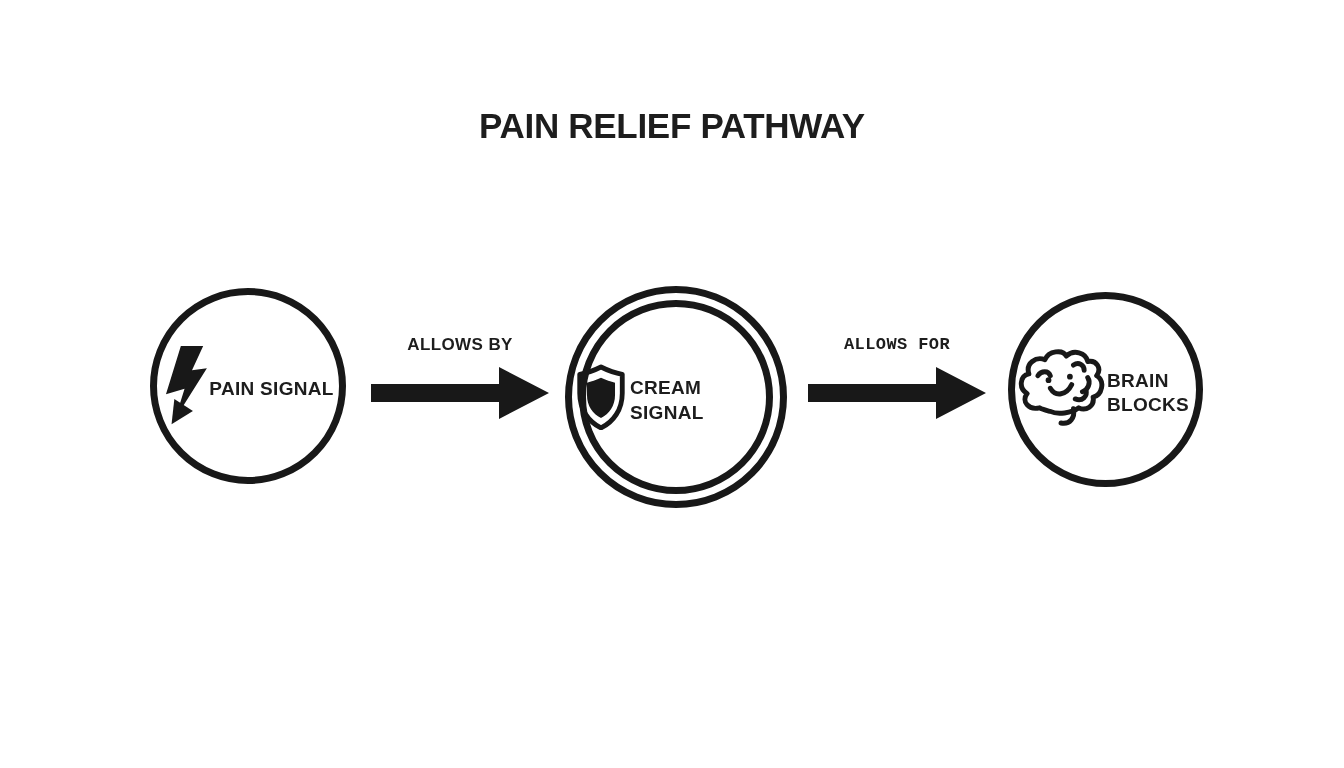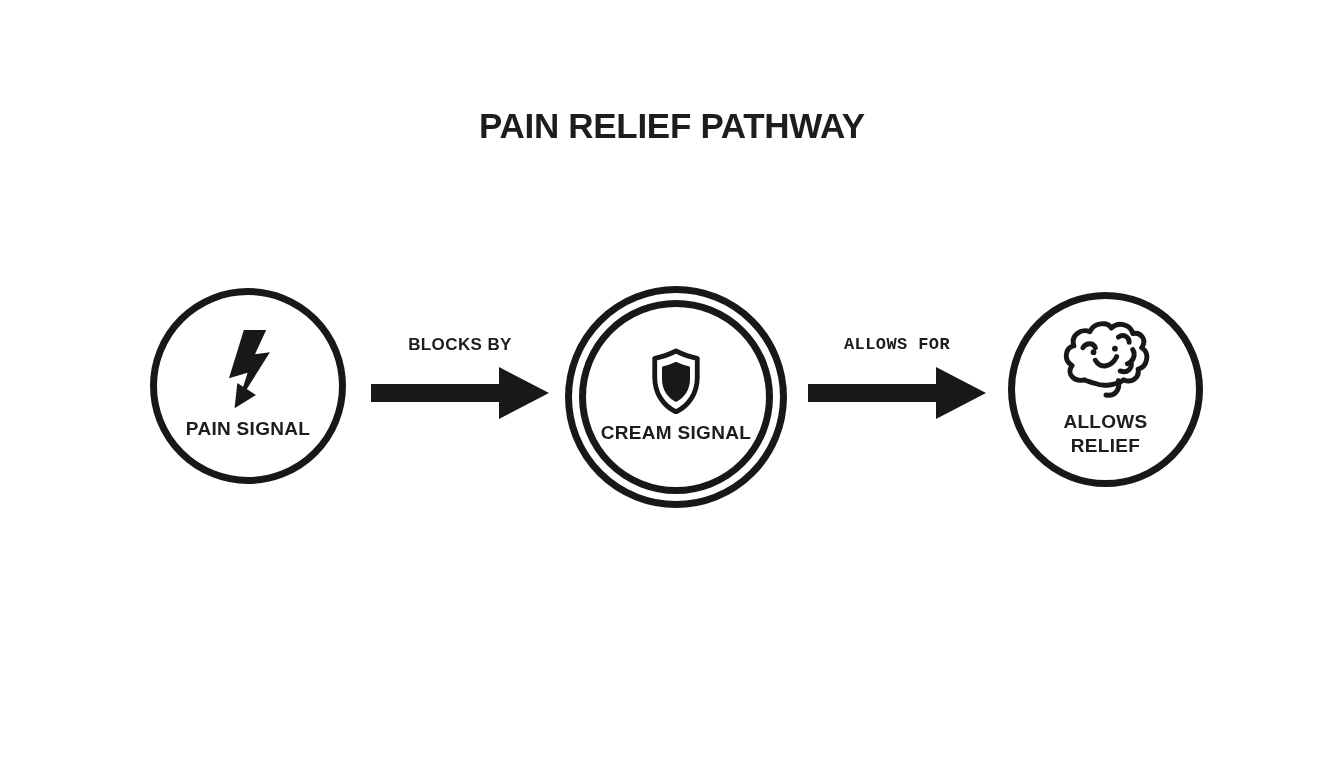--- a/index.html
+++ b/index.html
@@ -31,24 +31,23 @@
     font-weight: 700;
     letter-spacing: -0.3px;
     color: #1d1d1d;
   }
   .node {
     position: absolute;
     border: 7px solid var(--ink);
     border-radius: 50%;
     background: #fff;
     display: flex;
-    flex-direction: column;
+    flex-direction: row;
     align-items: center;
     justify-content: center;
-    text-align: center;
   }
   .node-1 { left: 150px; top: 288px; width: 196px; height: 196px; }
   .node-2 { left: 565px; top: 286px; width: 222px; height: 222px; }
   .node-3 { left: 1008px; top: 292px; width: 195px; height: 195px; }
   .inner-ring {
     position: absolute;
     inset: 7px;
     border: 7px solid var(--ink);
     border-radius: 50%;
     pointer-events: none;
@@ -93,21 +92,21 @@
     <span class="icon">
       <svg width="47" height="80" viewBox="0 0 50 86" aria-hidden="true">
         <polygon points="20,0 44,0 32,26 48,24 14,78 24,46 4,52" fill="var(--ink)"></polygon>
         <polygon points="10,84 33,70 13,57" fill="var(--ink)"></polygon>
       </svg>
     </span>
     <span class="node-label">PAIN SIGNAL</span>
   </div>
 
   <div class="connector connector-1">
-    <span class="connector-label">BLOCKS BY</span>
+    <span class="connector-label">ALLOWS BY</span>
     <svg class="arrow-svg" width="178" height="58" viewBox="0 0 178 58" aria-hidden="true">
       <polygon points="0,20 128,20 128,3 178,29 128,55 128,38 0,38" fill="var(--ink)"></polygon>
     </svg>
   </div>
 
   <div class="node node-2">
     <div class="inner-ring"></div>
     <span class="icon">
       <svg width="58" height="66" viewBox="0 0 60 68" aria-hidden="true">
         <path d="M30,3 C37,6.5 46,9.5 52,10.5 L52,30 C52,47 43,59.5 30,66 C17,59.5 8,47 8,30 L8,10.5 C14,9.5 23,6.5 30,3 Z" fill="none" stroke="var(--ink)" stroke-width="5" stroke-linejoin="round"></path>
@@ -131,16 +130,16 @@
         <path d="M64,67 C66,77 60,85 50,83"></path>
         <path d="M24,30 C28,24 36,24 38,30"></path>
         <path d="M64,18 C70,14 76,18 76,24"></path>
         <path d="M74,48 C80,46 84,38 80,32"></path>
         <path d="M38,44 C44,54 56,52 62,40"></path>
         <path d="M66,56 C74,59 80,53 78,46"></path>
         <circle cx="36" cy="35" r="3.2" fill="var(--ink)" stroke="none"></circle>
         <circle cx="60" cy="31" r="3.2" fill="var(--ink)" stroke="none"></circle>
       </svg>
     </span>
-    <span class="node-label">ALLOWS RELIEF</span>
+    <span class="node-label">BRAIN BLOCKS</span>
   </div>
 
 </div>
 
 </body></html>

